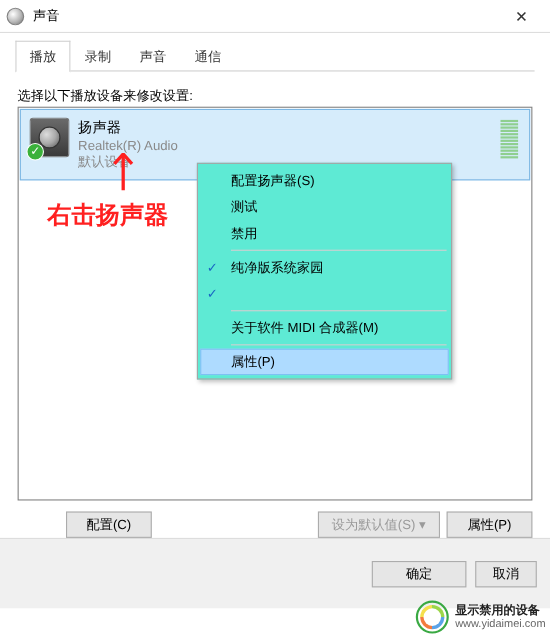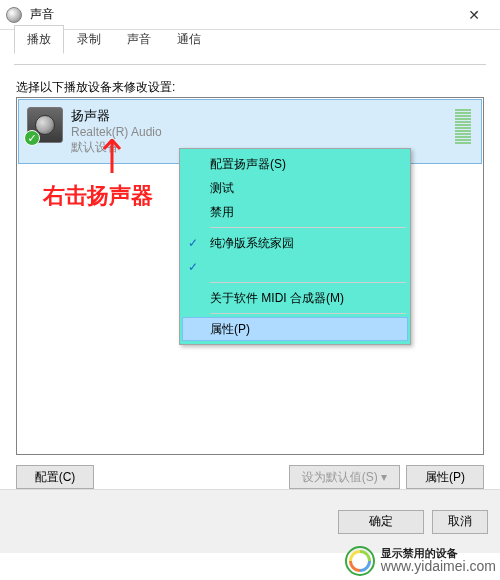--- a/index.html
+++ b/index.html
@@ -32,21 +32,21 @@
     font-family: Arial, sans-serif;
     font-size: 14px;
     color: #333;
     width: 40px;
     text-align: center;
     cursor: pointer;
   }
   .tabs {
     display: flex;
     align-items: flex-end;
-    padding: 8px 0 12px 14px;
+    padding: 8px 0 0 14px;
     height: 35px;
     position: relative;
   }
   .tabs::after {
     content: "";
     position: absolute;
     left: 14px; right: 14px; bottom: 0;
     height: 1px;
     background: #d0d0d0;
   }
@@ -176,20 +176,21 @@
     position: absolute;
     left: 6px;
     color: #1a68c4;
     font-size: 12px;
   }
   .bottom-buttons-row {
     display: flex;
     justify-content: space-between;
     margin-top: 10px;
     padding: 0 0px;
+    margin-left: 44px;
   }
   .btn {
     min-width: 78px;
     height: 24px;
     padding: 0 12px;
     font-size: 12px;
     background: #e6e6e6;
     border: 1px solid #acacac;
     cursor: pointer;
     display: inline-flex;
@@ -235,21 +236,21 @@
     background: conic-gradient(#9bd64a 0 25%, #5aa3e8 25% 50%, #f37b3e 50% 75%, #f5df4d 75% 100%);
   }
   .watermark .logo span {
     position: relative;
     background: #fff;
     width: 16px; height: 16px;
     border-radius: 50%;
   }
   .watermark .txt { display:flex; flex-direction:column; line-height:1.1; }
   .watermark .txt .cn { font-weight:700; color:#222; }
-  .watermark .txt .url { color:#666; font-size:14px;text-align:center; }
+  .watermark .txt .url { color:#666; font-size:10px;text-align:center; }
 </style>
 </head>
 <body>
 
 <div class="titlebar">
   <div class="icon"></div>
   <div class="title">声音</div>
   <div class="close">✕</div>
 </div>
 

